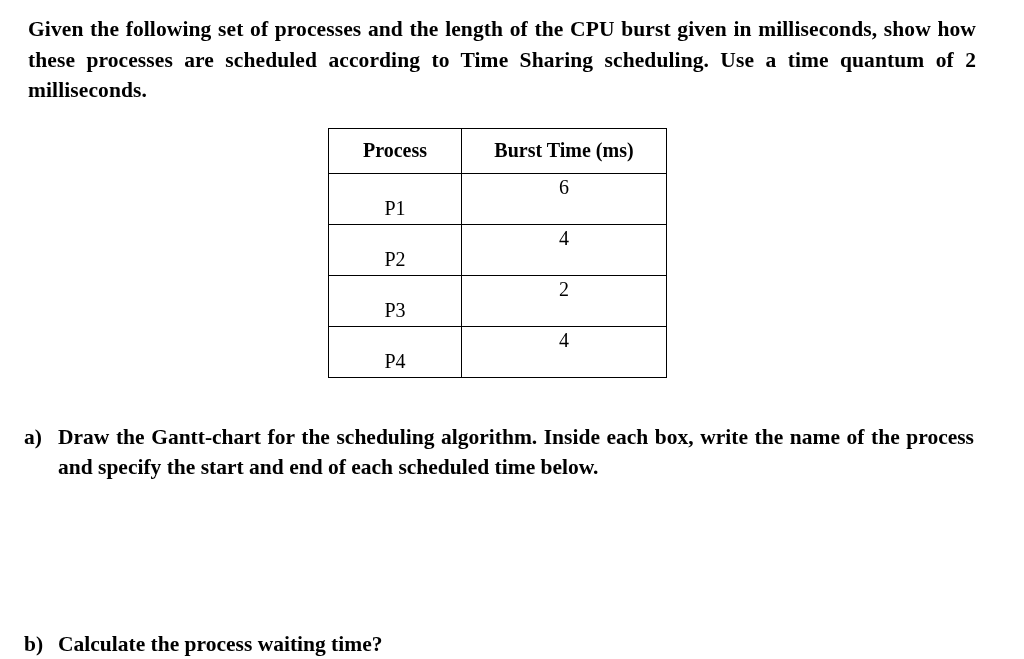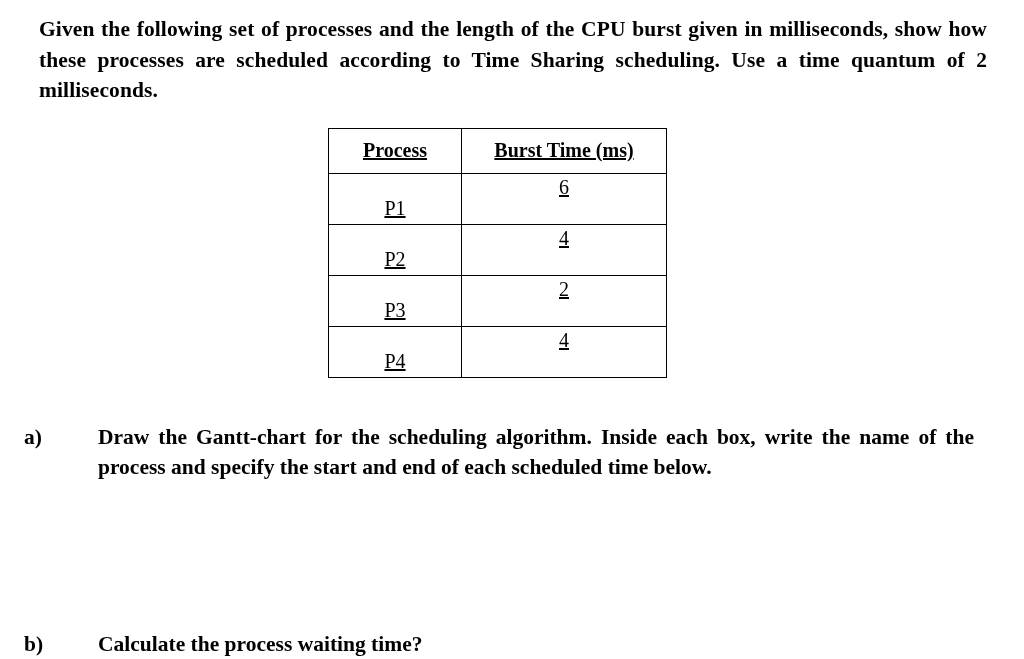--- a/index.html
+++ b/index.html
@@ -21,41 +21,40 @@
     box-sizing: border-box;
     padding: 14px 50px 0 24px;
   }
   .prompt {
     font-size: 21.5px;
     font-weight: bold;
     line-height: 1.42;
     text-align: justify;
     text-justify: inter-word;
     letter-spacing: 0.1px;
-    margin: 0 0 6px 15px;
+    margin: 0 0 6px 4px;
     width: 948px;
   }
   .table-wrap {
     margin-top: 22px;
     display: flex;
     justify-content: flex-start;
     padding-left: 304px;
   }
   table.burst-table {
     border-collapse: collapse;
     table-layout: fixed;
   }
   table.burst-table td, table.burst-table th {
     border: 1.6px solid #000000;
     font-size: 20px;
     font-weight: bold;
     text-align: center;
     padding: 0;
     vertical-align: middle;
-    text-decoration: underline;
   }
   table.burst-table th {
     height: 44px;
   }
   table.burst-table .col-proc {
     width: 132px;
   }
   table.burst-table .col-burst {
     width: 204px;
   }
@@ -84,21 +83,20 @@
   }
   .q-label {
     flex: 0 0 auto;
     width: 34px;
   }
   .q-text {
     flex: 1 1 auto;
     max-width: 920px;
     text-align: justify;
     text-justify: inter-word;
-    margin-left: 40px;
   }
   .q-spacer {
     height: 146px;
   }
 </style>
 </head>
 <body>
 
 <div class="page">
 

